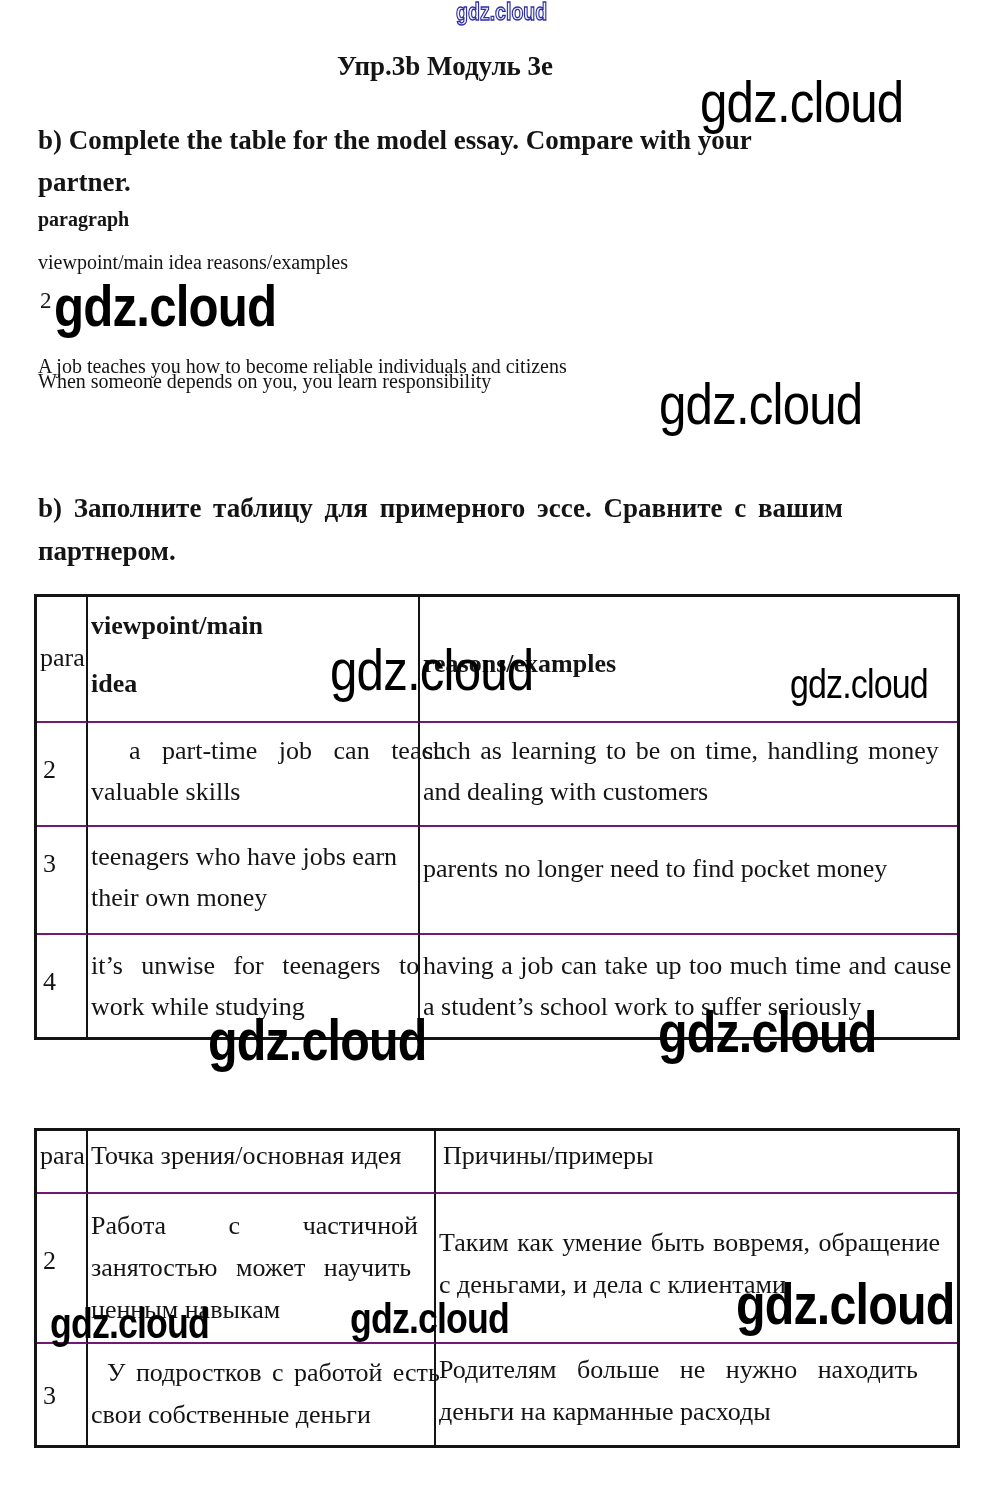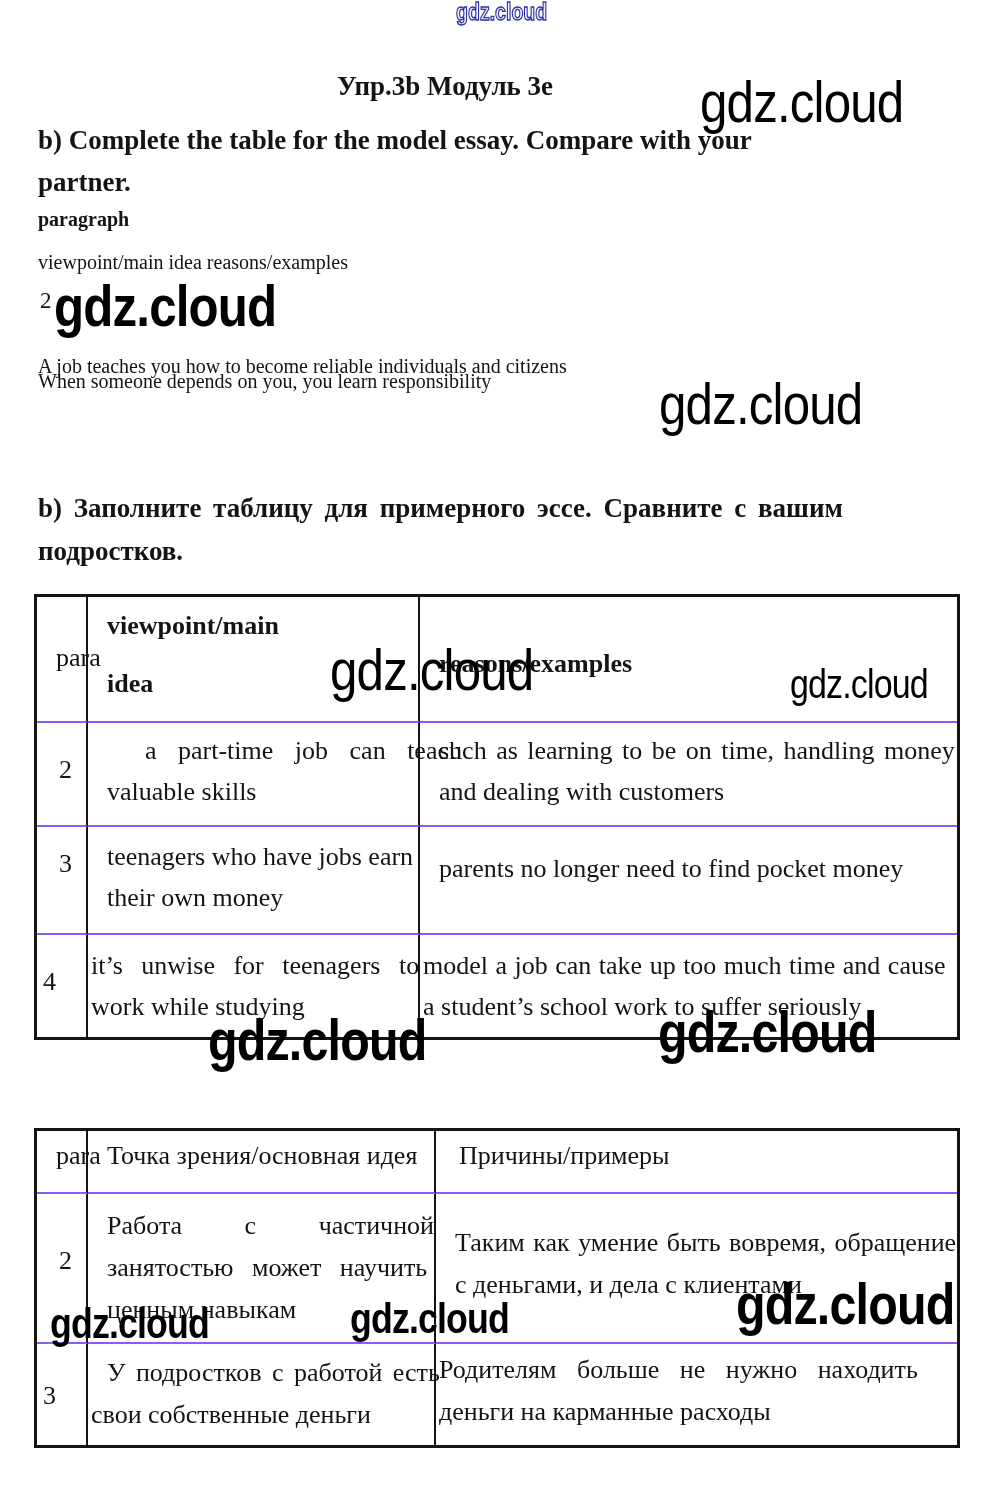--- a/index.html
+++ b/index.html
@@ -13,21 +13,21 @@
     color: #141414;
     overflow: hidden;
   }
   .line {
     position: absolute;
     white-space: nowrap;
     font-size: 20px;
     line-height: 1.1;
   }
   .bold { font-weight: bold; }
-  .centered { left: 0; width: 890px; text-align: center; margin-top: 20px; }
+  .centered { left: 0; width: 890px; text-align: center; }
 
   
   .wm {
     position: absolute;
     font-family: "Liberation Sans", "DejaVu Sans", sans-serif;
     color: #000000;
     white-space: nowrap;
     line-height: 1;
     letter-spacing: -1px;
     transform: scaleX(0.85);
@@ -57,21 +57,21 @@
     grid-template-rows: 126px 104px 108px 1fr;
   }
   .t2 {
     left: 34px; top: 1128px;
     width: 926px; height: 320px;
     grid-template-columns: 51px 348px 1fr;
     grid-template-rows: 63px 150px 1fr;
   }
   .cell { overflow: visible; }
   .br { border-right: 2px solid #141414; }
-  .bb { border-bottom: 2px solid #8b5cf6; padding-left: 16px; }
+  .bb { border-bottom: 2px solid #701a75; }
   .cl {
     font-size: 26px;
     line-height: 41px;
     white-space: nowrap;
     padding-left: 3px;
   }
   .t2 .cl { line-height: 42px; }
 </style>
 </head>
 <body>
@@ -86,21 +86,21 @@
   <div class="line bold" style="left:38px; top:208px;">paragraph</div>
 
   <div class="line" style="left:38px; top:251px;">viewpoint/main idea reasons/examples</div>
 
   <div class="line" style="left:40px; top:288px; font-size:23px;">2</div>
 
   <div class="line" style="left:38px; top:343px;margin-top:12px;">A job teaches you how to become reliable individuals and citizens</div>
   <div class="line" style="left:38px; top:370px;">When someone depends on you, you learn responsibility</div>
 
   <div class="line bold" style="left:38px; top:494px; font-size:27px; word-spacing:5px;">b) Заполните таблицу для примерного эссе. Сравните с вашим</div>
-  <div class="line bold" style="left:38px; top:537px; font-size:27px;">подростков.</div>
+  <div class="line bold" style="left:38px; top:537px; font-size:27px;">партнером.</div>
 
   <div class="tbl t1">
 
     <div class="cell br bb">
       <div class="cl" style="margin-top:40px;">para</div>
     </div>
     <div class="cell br bb">
       <div class="cl bold" style="margin-top:8px;">viewpoint/main</div>
       <div class="cl bold" style="margin-top:17px;">idea</div>
     </div>
@@ -132,21 +132,21 @@
     </div>
 
     <div class="cell br">
       <div class="cl" style="margin-top:26px; padding-left:6px;">4</div>
     </div>
     <div class="cell br">
       <div class="cl" style="margin-top:10px; word-spacing:12px;">it’s unwise for teenagers to</div>
       <div class="cl">work while studying</div>
     </div>
     <div class="cell">
-      <div class="cl" style="margin-top:10px; word-spacing:1px;">model a job can take up too much time and cause</div>
+      <div class="cl" style="margin-top:10px; word-spacing:1px;">having a job can take up too much time and cause</div>
       <div class="cl">a student’s school work to suffer seriously</div>
     </div>
   </div>
 
   <div class="tbl t2">
 
     <div class="cell br bb">
       <div class="cl" style="margin-top:4px;">para</div>
     </div>
     <div class="cell br bb">

